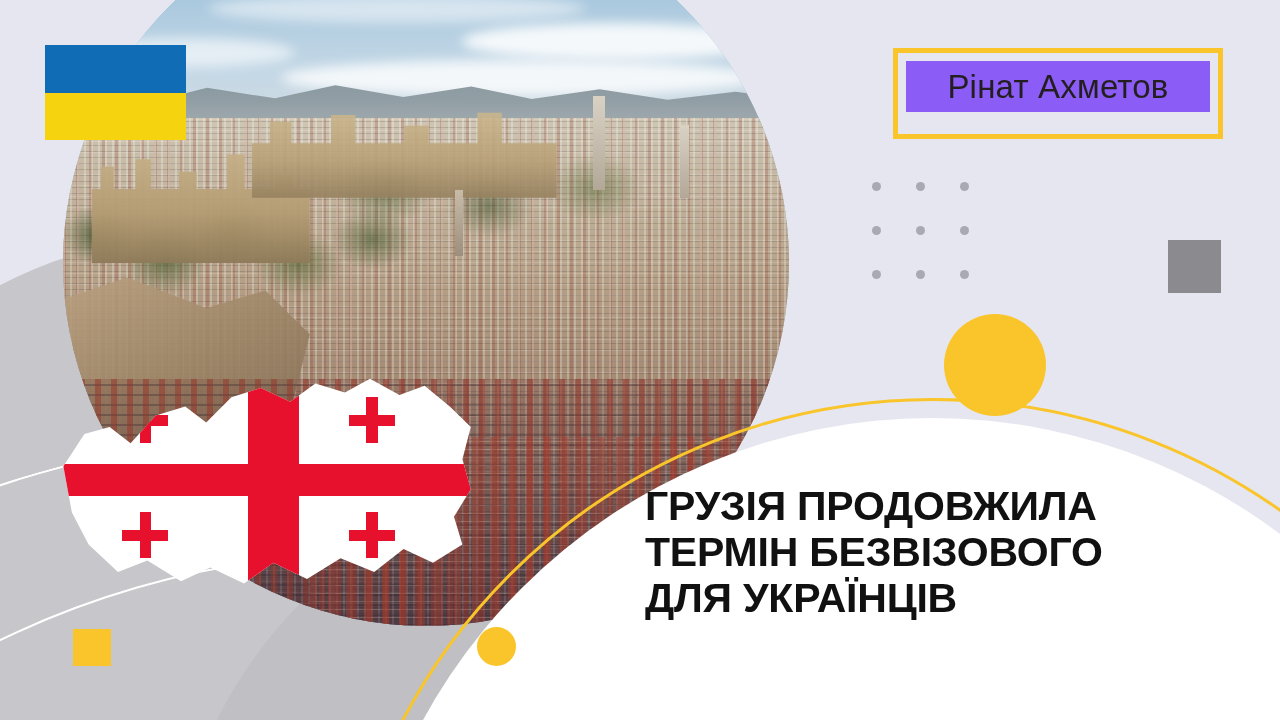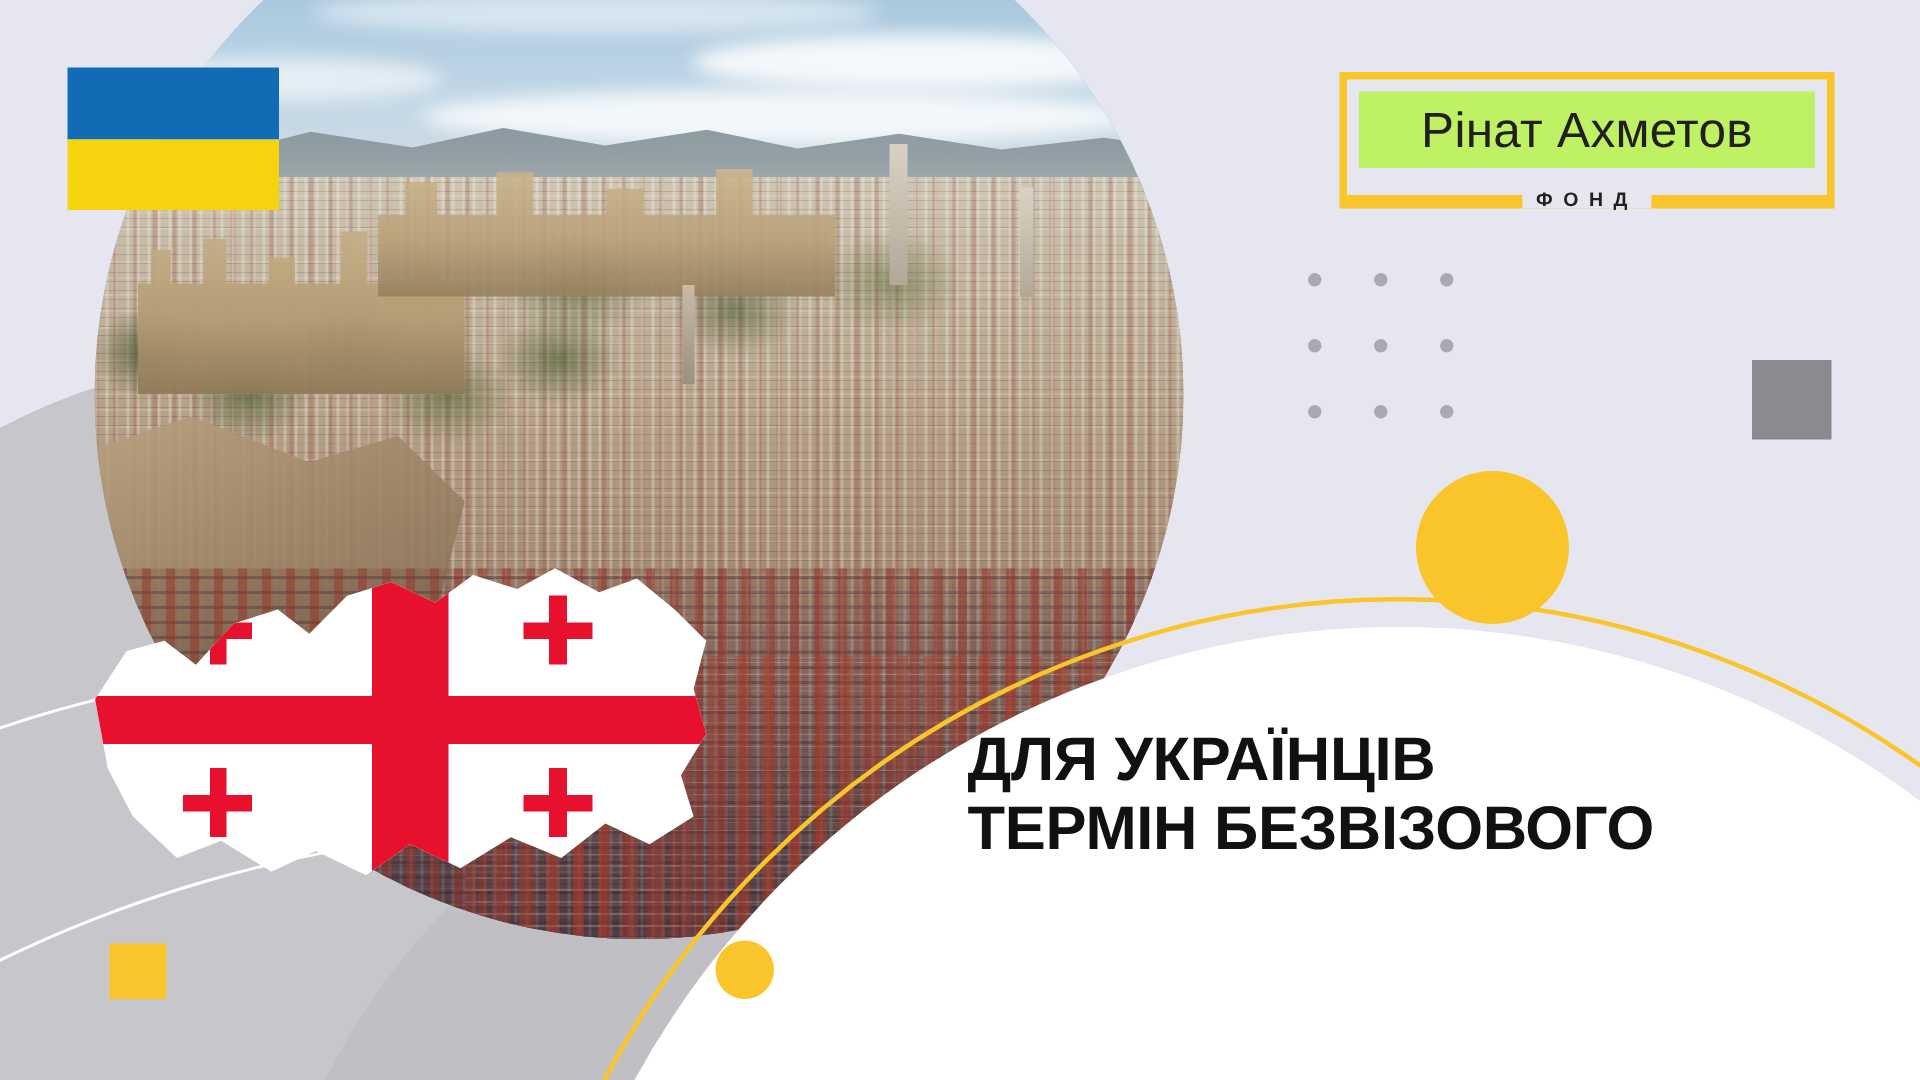--- a/index.html
+++ b/index.html
@@ -254,21 +254,21 @@
     top: 48px;
     width: 330px;
     height: 91px;
     border: 5px solid #f9c52b;
     box-sizing: border-box;
   }
   .logo-inner {
     position: absolute;
     left: 8px; top: 8px; right: 8px;
     height: 51px;
-    background: #bef264;
+    background: #8b5cf6;
     display: flex;
     align-items: center;
     justify-content: center;
   }
   .logo-name {
     font-size: 33px;
     font-weight: 400;
     color: #231f20;
     letter-spacing: .2px;
     white-space: nowrap;
@@ -466,25 +466,21 @@
   </div>
   <div class="gray-square"></div>
   <div class="yellow-circle-big"></div>
   <div class="yellow-circle-small"></div>
   <div class="yellow-square-small"></div>
 
   <div class="logo">
     <div class="logo-inner">
       <span class="logo-name">Рінат Ахметов</span>
     </div>
-    <div class="logo-foot">
-      <span class="bar"></span>
-      <span class="logo-sub">ФОНД</span>
-      <span class="bar"></span>
-    </div>
   </div>
 
   <div class="headline">
+    <span class="ln">ГРУЗІЯ ПРОДОВЖИЛА</span>
+    <span class="ln">ТЕРМІН БЕЗВІЗОВОГО</span>
     <span class="ln">ДЛЯ УКРАЇНЦІВ</span>
-    <span class="ln">ТЕРМІН БЕЗВІЗОВОГО</span>
   </div>
 
 </div>
 
 </body></html>

